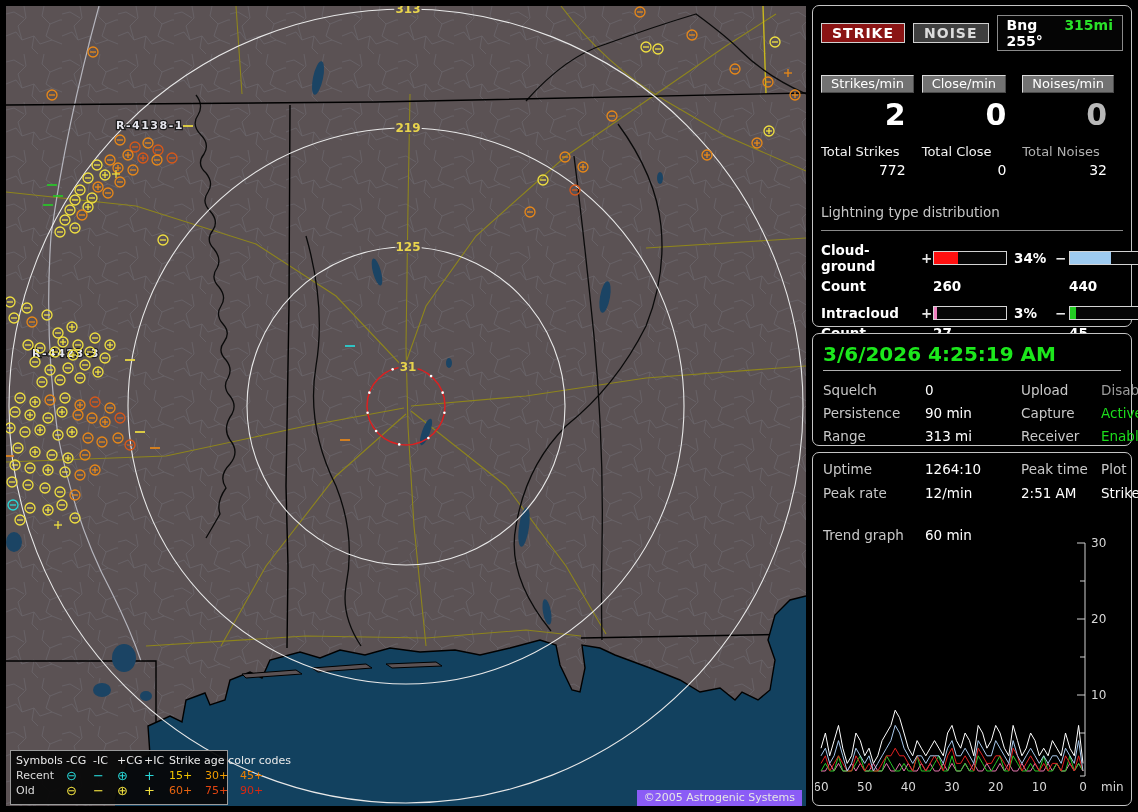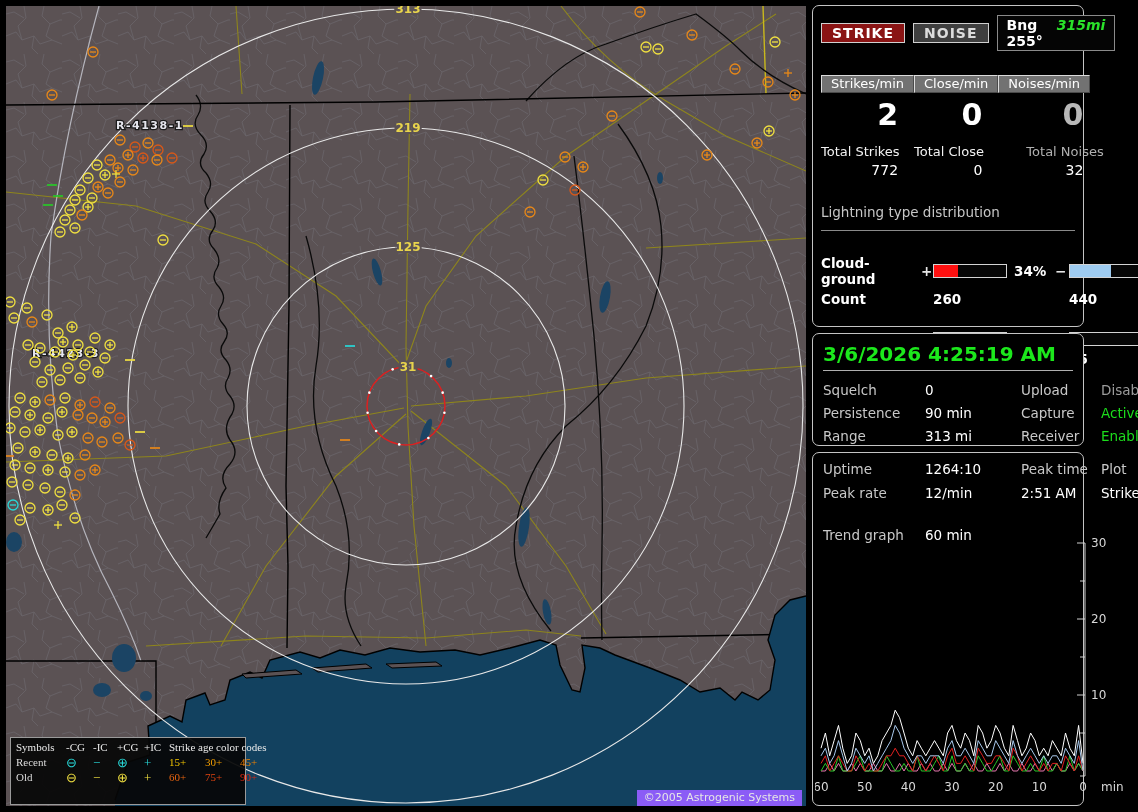--- a/index.html
+++ b/index.html
@@ -6,58 +6,58 @@
   body{width:1138px;height:812px;position:relative;overflow:hidden;
        font-family:"DejaVu Sans","Liberation Sans",sans-serif;color:#fff;}
   
   #map{position:absolute;left:6px;top:6px;width:800px;height:800px;background:#5b5254;}
   #map svg{display:block}
   .ring-label{fill:#e8d44c;font:bold 12px "DejaVu Sans",sans-serif;text-anchor:middle;
               paint-order:stroke;stroke:#5b5254;stroke-width:4px;}
   .map-label{fill:#e6e6ee;font:bold 11px "DejaVu Sans",sans-serif;letter-spacing:1.5px;
              paint-order:stroke;stroke:#1a1a1a;stroke-width:2.5px;}
   
-  .legend{position:absolute;left:4px;bottom:1px;width:236px;box-sizing:border-box;
-          background:rgba(6,6,6,.93);border:1px solid #9a9a9a;padding:2px 5px 19px 5px;
-          font-size:11px;color:#dcdcdc;font-family:Liberation Serif, serif;}
+  .legend{position:absolute;left:4px;bottom:1px;width:218px;box-sizing:border-box;
+          background:rgba(6,6,6,.93);border:1px solid #9a9a9a;padding:2px 5px 6px 5px;
+          font-size:11px;color:#dcdcdc;}
   .lg-row{display:grid;grid-template-columns:50px 27px 24px 27px 25px 36px 35px 30px;
           align-items:center;line-height:15px;}
   .lg-head span{color:#eaeaea}
   .lg-age-head{grid-column:6/9;color:#e2e2e2;white-space:nowrap}
   .lg-sym{font-size:13px;line-height:14px}
   .copyright{position:absolute;right:4px;bottom:0;background:#8b5cf6;color:#e6e6e6;
              font-size:11px;padding:1px 7px 2px 7px;}
   
-  .panel-box{position:absolute;left:812px;width:272px;box-sizing:border-box;background:#000;
+  .panel-box{position:absolute;left:812px;width:320px;box-sizing:border-box;background:#000;
              border:1px solid #c4c4c4;border-radius:7px;}
   #box1{top:5px;height:322px;padding:9px 8px;}
   #box2{top:333px;height:113px;padding:8px 10px;}
   #box3{top:452px;height:354px;padding:8px 10px;}
   .hdr-row{display:flex;align-items:center;gap:8px;}
   .btn{font-size:14px;font-weight:bold;letter-spacing:1px;padding:1px 10px;
        border:1px solid #d0d0d0;cursor:default;}
   .btn-strike{background:#8a1414;color:#fff;}
   .btn-noise{background:#3f3f3f;color:#dcdcdc;}
   .bng{margin-left:auto;border:1px solid #8a8a8a;background:#050505;font-size:14px;
        font-weight:bold;padding:1px 9px;display:flex;gap:14px;}
-  .bng .rng{color:#2ae22a;font-style:italic;}
+  .bng .rng{color:#2ae22a;}
   .cnt-row{display:flex;margin-top:22px;}
   .cnt-col{width:101px;}
   .cnt-label{display:inline-block;font-size:13px;background:#727272;color:#fff;
              padding:0 9px 1px 9px;border:1px solid;
              border-color:#dcdcdc #4a4a4a #4a4a4a #dcdcdc;white-space:nowrap;}
   .cnt-rate{font-size:30px;font-weight:bold;text-align:right;padding-right:16px;margin-top:4px;}
   .cnt-total-label{font-size:13px;margin-top:12px;color:#f2f2f2;white-space:nowrap;}
   .cnt-total{font-size:14px;text-align:right;padding-right:16px;margin-top:3px;}
   .cnt-col.dim .cnt-rate{color:#b8b8b8;}
-  .cnt-col.dim .cnt-total-label{color:#b0b0b0;margin-left:28px;}
+  .cnt-col.dim .cnt-total-label{color:#b0b0b0;}
   .dist{margin-top:26px;}
   .dist-title{color:#c6c6c6;font-size:13.5px;border-bottom:1px solid #8a8a8a;padding-bottom:10px;}
   .dist-row{display:grid;grid-template-columns:100px 12px 74px 48px 14px 74px auto;
-            align-items:center;margin-top:24px;font-size:13.5px;}
+            align-items:center;margin-top:11px;font-size:13.5px;}
   .dist-row .lab{font-weight:bold;}
   .sign{color:#e6e6e6;font-weight:bold;}
   .bar{position:relative;width:72px;height:12px;border:1px solid #d4d4d4;background:#060606;}
   .bar i{position:absolute;left:0;top:0;height:100%;}
   .pct{font-weight:bold;padding-left:7px;}
   .count-row{display:grid;grid-template-columns:112px 136px auto;margin-top:4px;
              font-size:13.5px;font-weight:bold;}
   
   .dt{color:#1ce81c;font-size:20px;font-weight:bold;border-bottom:1px solid #b0b0b0;
       padding-bottom:4px;margin-bottom:11px;white-space:nowrap;}

